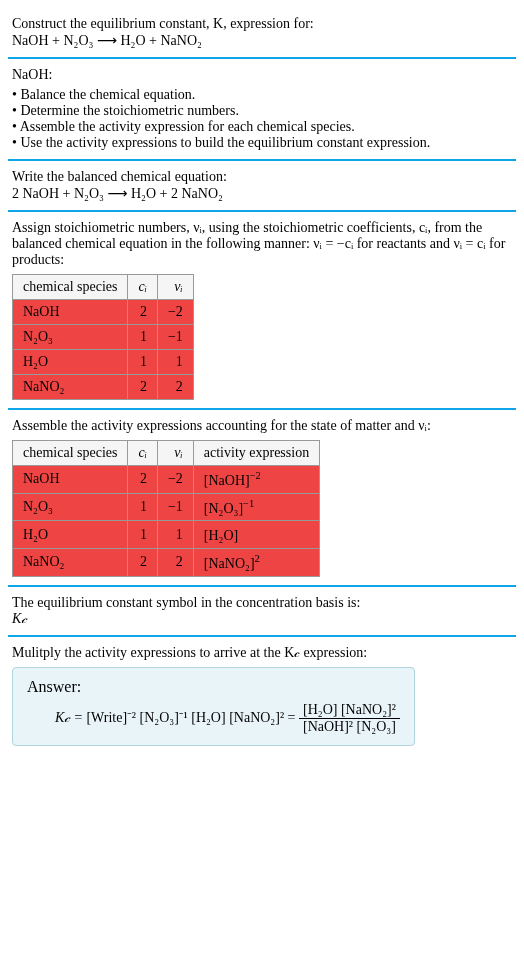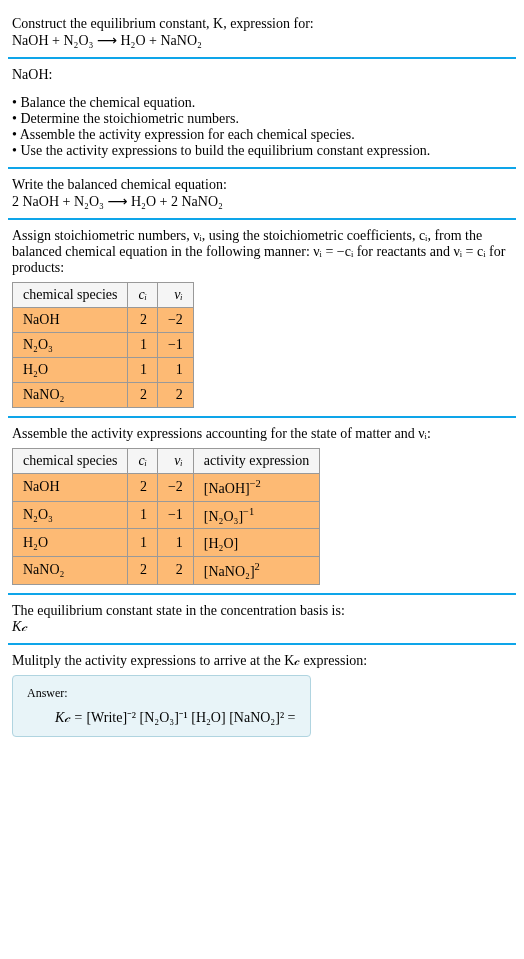--- a/index.html
+++ b/index.html
@@ -20,29 +20,29 @@
       border-bottom: 2px solid #0ea5e9;
     }
     .section.no-border {
       border-bottom: none;
     }
     .equation {
       font-family: Georgia, serif;
     }
     .bullet-list {
       list-style: none;
-      margin-top: 12px;
+      margin-top: 4px;
     }
     .bullet-list li::before {
       content: "• ";
     }
     table {
       border-collapse: collapse;
       margin-top: 6px;
-      background: #fdba74;
+      background: #ef4444;
     }
     th, td {
       border: 1px solid #999;
       padding: 4px 10px;
       text-align: left;
       font-weight: normal;
     }
     th {
       background: #f5f5f5;
     }
@@ -51,21 +51,21 @@
     }
     .answer-box {
       background: #e8f4f8;
       border: 1px solid #b0d4e0;
       border-radius: 4px;
       padding: 10px 14px;
       margin-top: 6px;
       display: inline-block;
     }
     .answer-label {
-      font-size: 12px;
+      font-size: 16px;
       margin-bottom: 6px;
     }
     .sup {
       vertical-align: super;
       font-size: 0.75em;
     }
     .frac {
       display: inline-block;
       vertical-align: middle;
       text-align: center;
@@ -176,25 +176,25 @@
       <td>NaNO₂</td>
       <td class="center">2</td>
       <td class="center">2</td>
       <td><span>[NaNO₂]</span><span class="sup">2</span></td>
     </tr>
   </tbody>
     </table>
 </div>
 
 <div class="section">
-  <div>The equilibrium constant state in the concentration basis is:</div>
+  <div>The equilibrium constant symbol in the concentration basis is:</div>
   <div class="italic">K𝒸</div>
 </div>
 
 <div class="section no-border">
   <div>Mulitply the activity expressions to arrive at the K𝒸 expression:</div>
   <div class="answer-box">
     <div class="answer-label">Answer:</div>
     <div class="kc-indent">
-      <span class="italic">K𝒸 = </span><span>[Write]⁻² [N₂O₃]⁻¹ [H₂O] [NaNO₂]² = </span>
+      <span class="italic">K𝒸 = </span><span>[Write]⁻² [N₂O₃]⁻¹ [H₂O] [NaNO₂]² = </span><span class="frac"><span class="num">[H₂O] [NaNO₂]²</span><span class="den">[NaOH]² [N₂O₃]</span></span>
     </div>
   </div>
 </div>
 
 </body></html>

